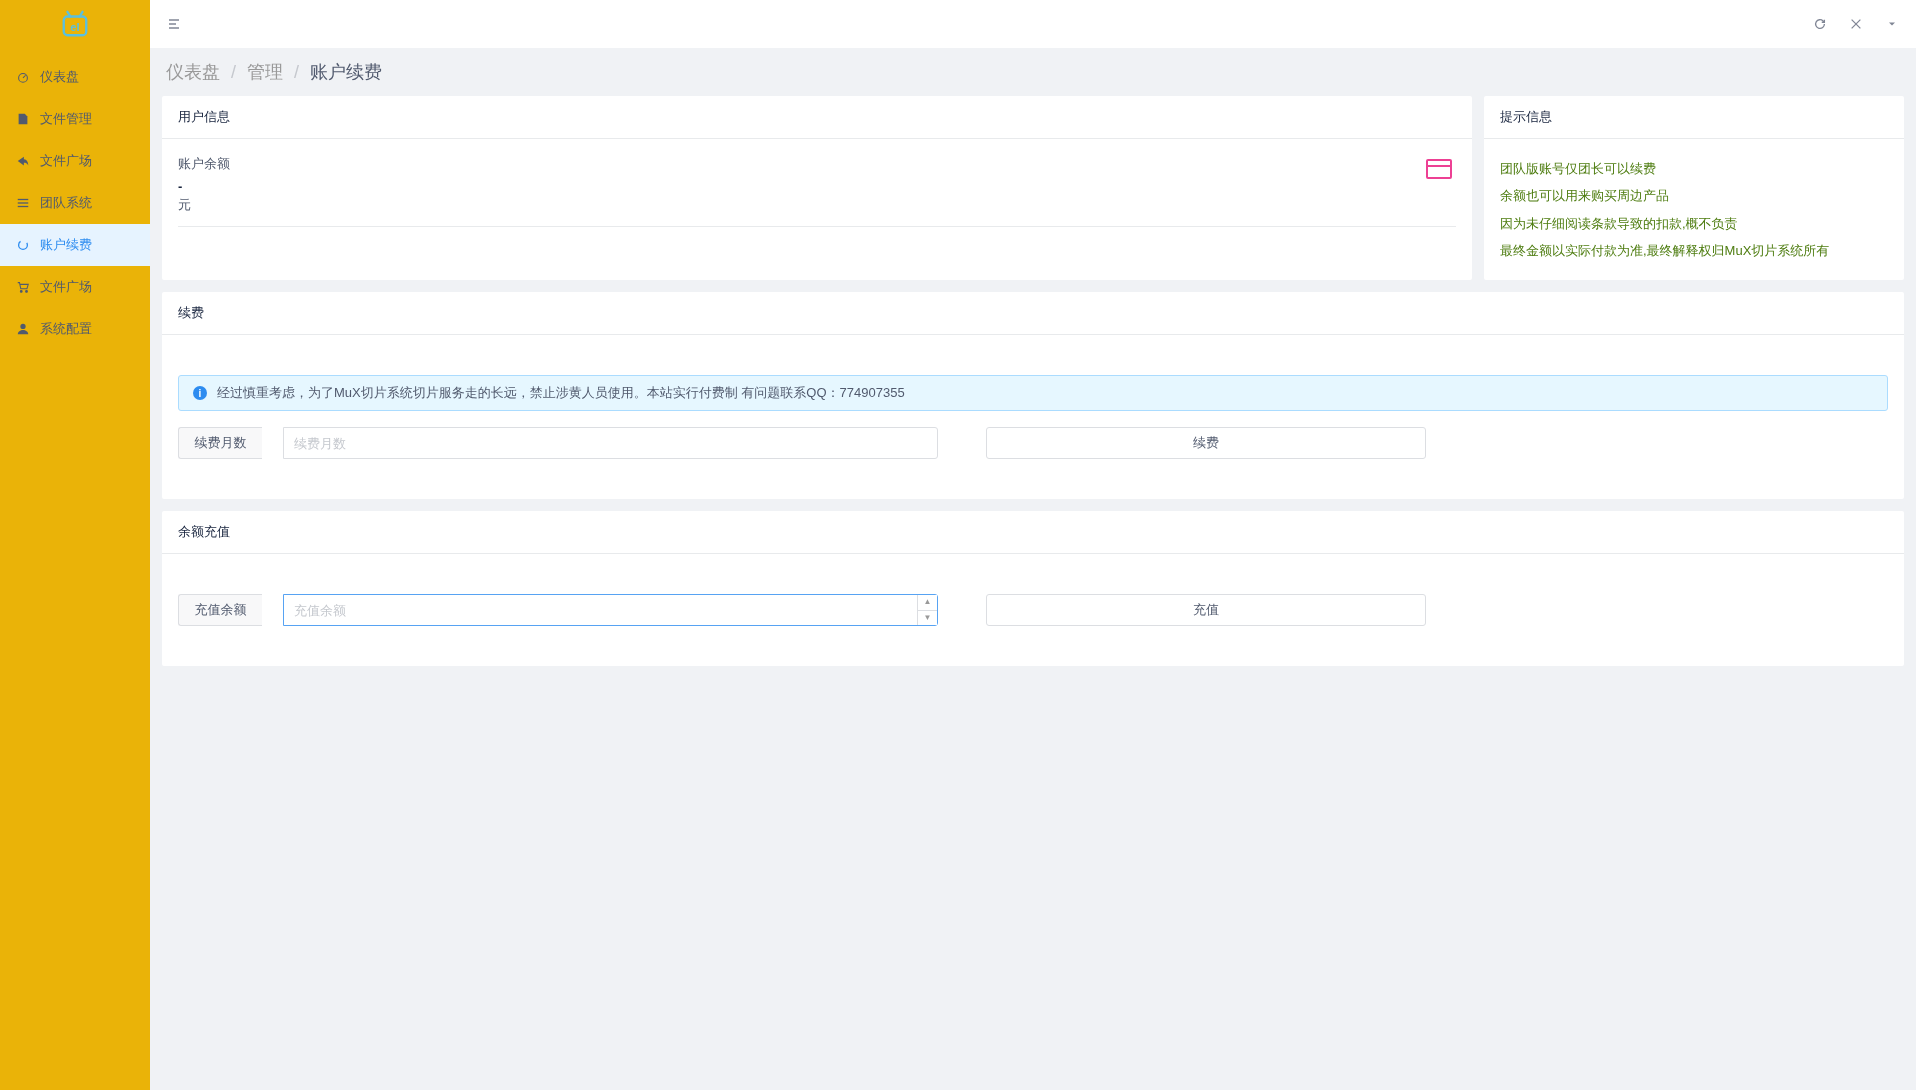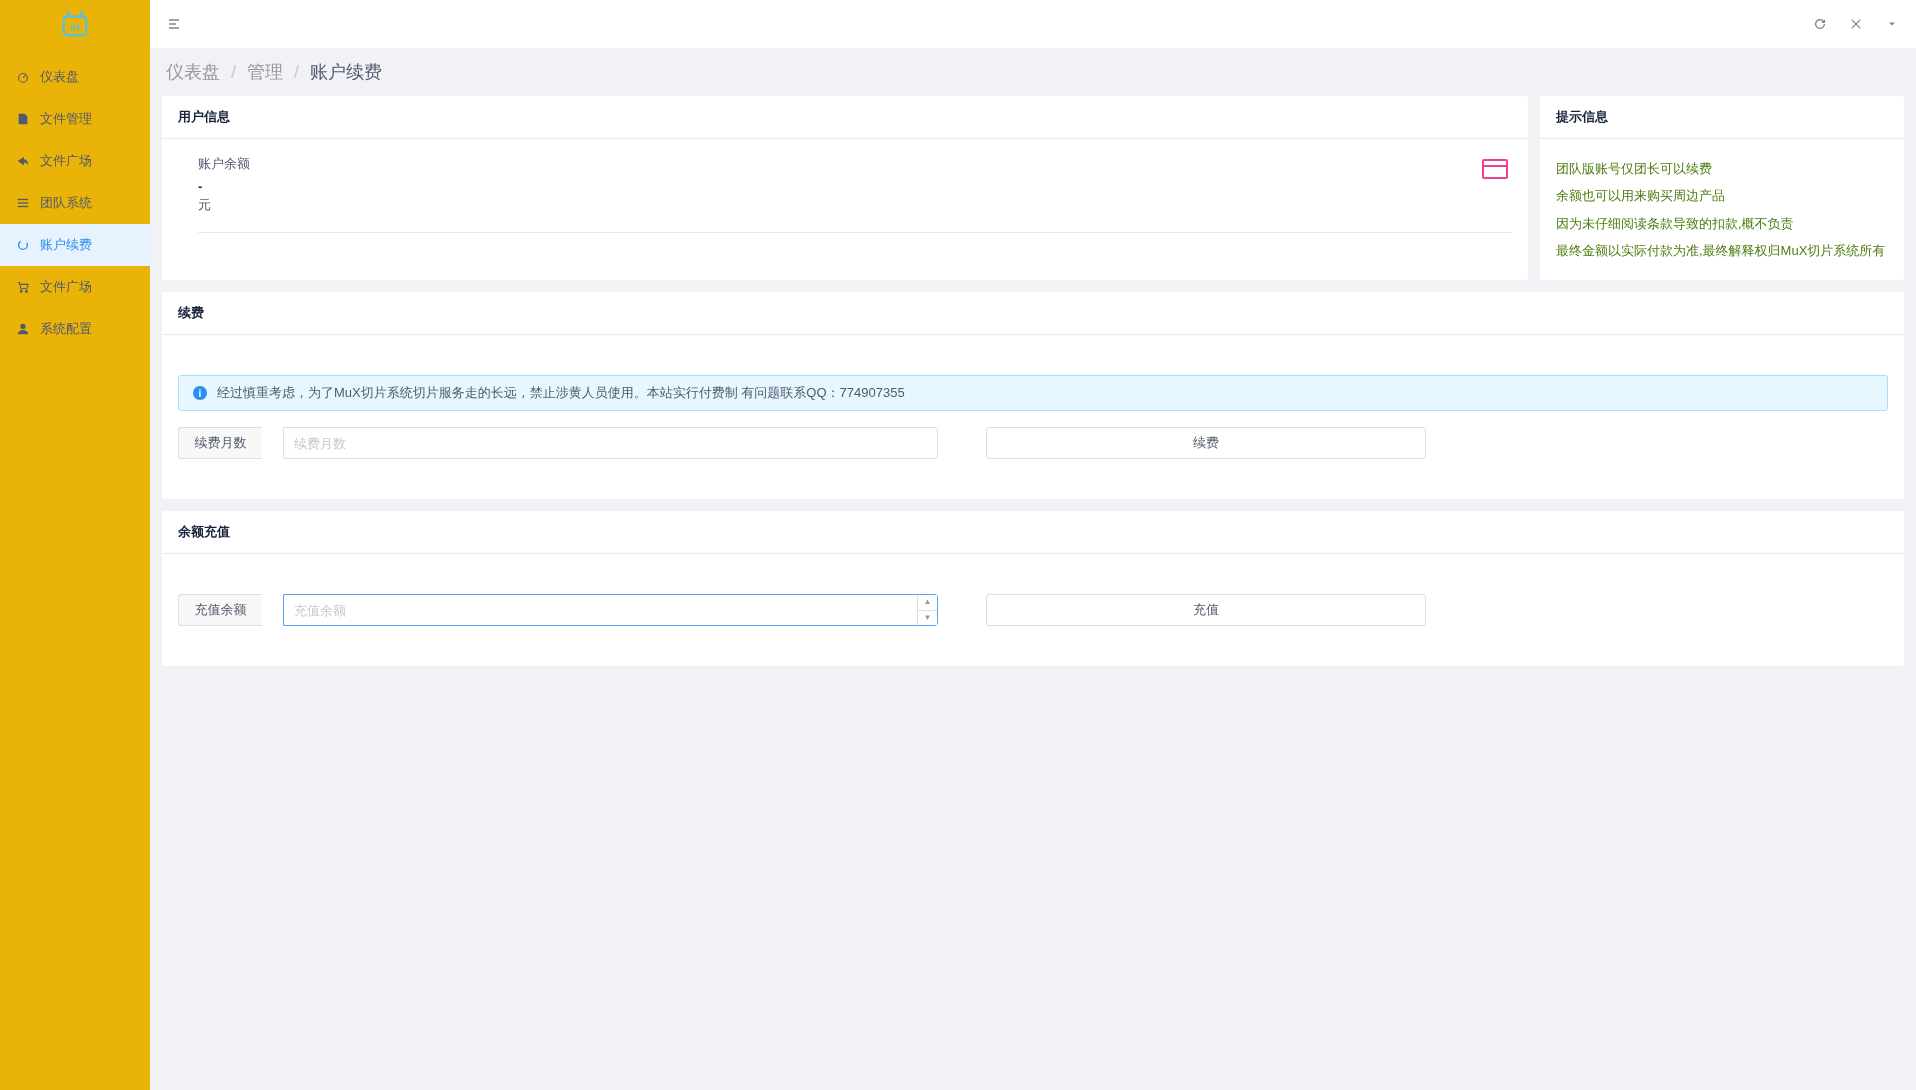--- a/index.html
+++ b/index.html
@@ -82,32 +82,31 @@
     .row { display: flex; gap: 12px; margin-bottom: 12px; }
     .card {
       background: #fff;
       border-radius: 2px;
     }
     .card-header {
       padding: 12px 16px;
       border-bottom: 1px solid #e8eaec;
       font-size: 13px;
       color: #17233d;
-      font-weight: bold;
+      font-weight: normal;
     }
     .card-body { padding: 16px; }
     .user-info-card { flex: 1; }
-    .tips-card { width: 364px; flex-shrink: 0; }
+    .tips-card { width: 420px; flex-shrink: 0; }
     .balance-row {
       display: flex;
       justify-content: space-between;
       align-items: flex-start;
       border-bottom: 1px solid #e8eaec;
-      padding-bottom: 18px;
-      margin-left: 20px;
+      padding-bottom: 12px;
     }
     .balance-label { font-size: 13px; color: #515a6e; margin-bottom: 6px; }
     .balance-value { font-size: 13px; color: #17233d; font-weight: bold; margin-bottom: 2px; }
     .balance-unit { font-size: 13px; color: #515a6e; }
     .card-icon {
       width: 26px; height: 20px;
       border: 2px solid #ed4094;
       border-radius: 2px;
       position: relative;
       margin-right: 4px;

